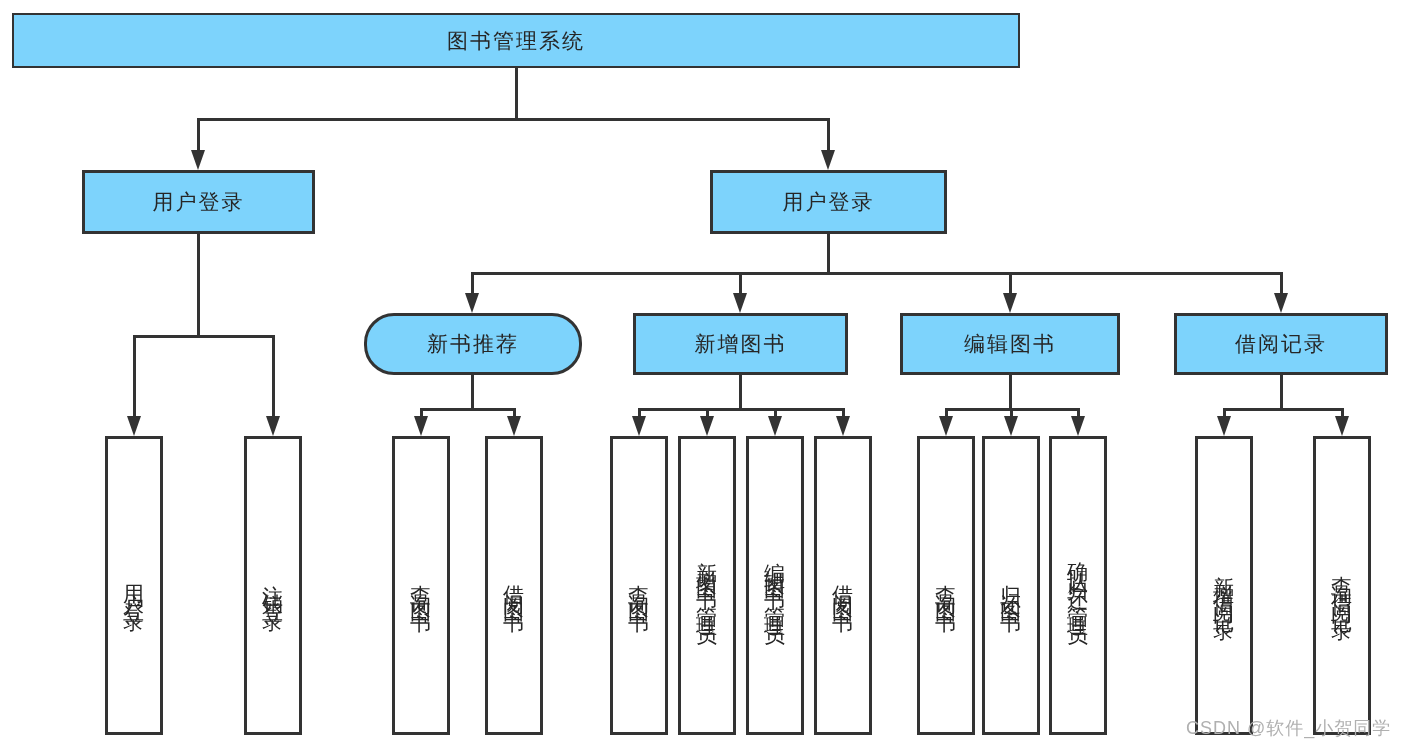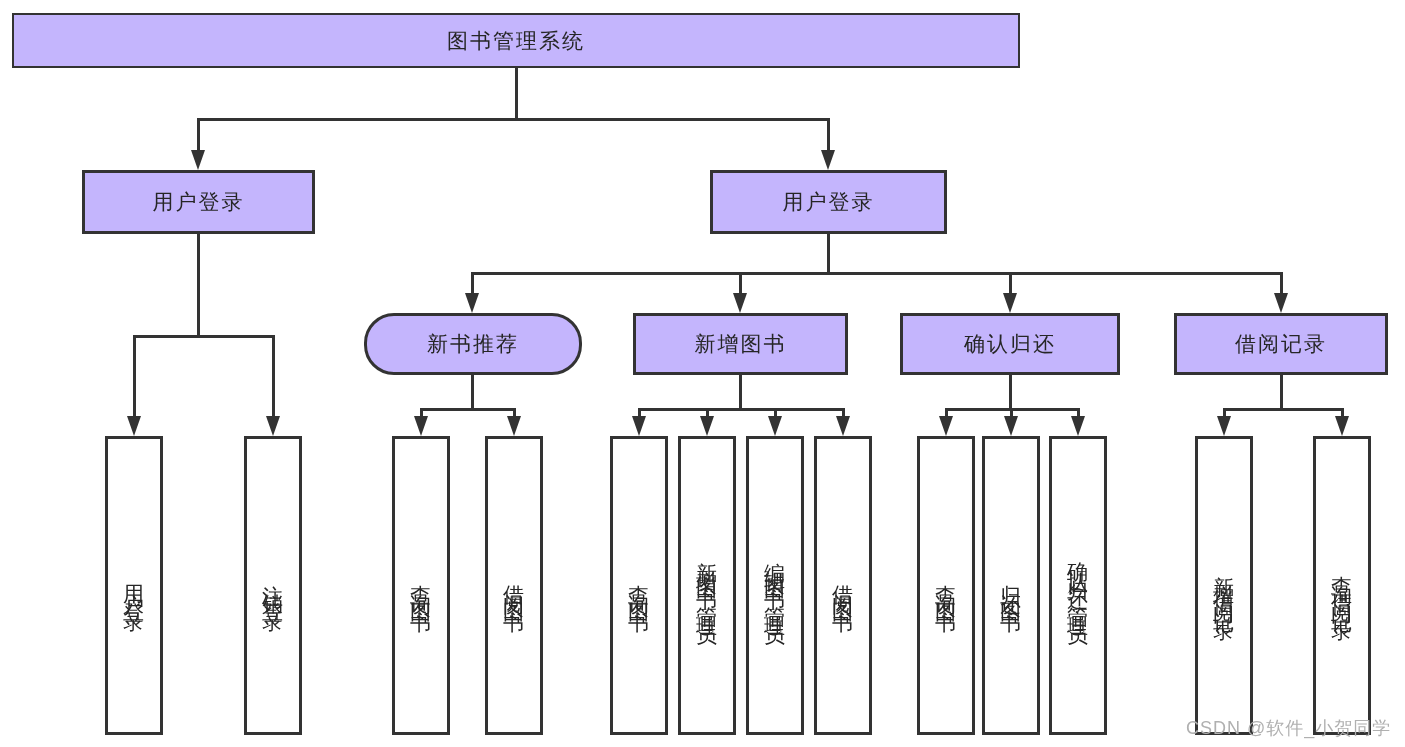--- a/index.html
+++ b/index.html
@@ -1,21 +1,21 @@
 <!DOCTYPE html>
 <html><head>
 <meta charset="utf-8">
 <style>
   html,body{margin:0;padding:0;}
   body{
     width:1405px;height:747px;position:relative;background:#ffffff;
     font-family:"Liberation Sans","DejaVu Sans",sans-serif;overflow:hidden;
   }
   .hbox{
-    position:absolute;box-sizing:border-box;border:3px solid #333333;background:#c4b5fd;
+    position:absolute;box-sizing:border-box;border:3px solid #333333;background:#7dd3fc;
     display:flex;align-items:center;justify-content:center;
     font-size:21px;letter-spacing:2px;color:#262626;
   }
   .root{border-width:2px;}
   .vbox{
     position:absolute;box-sizing:border-box;border:3px solid #333333;background:#ffffff;
     width:58px;height:299px;top:436px;
     display:flex;align-items:center;justify-content:center;
     writing-mode:vertical-rl;text-orientation:mixed;
     font-size:21px;letter-spacing:9px;line-height:1;color:#262626;
@@ -35,21 +35,21 @@
 </head>
 <body>
 
 <div class="hbox root" style="left:12px;top:13px;width:1008px;height:55px;">图书管理系统</div>
 
 <div class="hbox" style="left:82px;top:170px;width:233px;height:64px;">用户登录</div>
 <div class="hbox" style="left:710px;top:170px;width:237px;height:64px;">用户登录</div>
 
 <div class="hbox" style="left:364px;top:313px;width:218px;height:62px;border-radius:30px;">新书推荐</div>
 <div class="hbox" style="left:633px;top:313px;width:215px;height:62px;">新增图书</div>
-<div class="hbox" style="left:900px;top:313px;width:220px;height:62px;">确认归还</div>
+<div class="hbox" style="left:900px;top:313px;width:220px;height:62px;">编辑图书</div>
 <div class="hbox" style="left:1174px;top:313px;width:214px;height:62px;">借阅记录</div>
 
 <div class="vbox" style="left:105px;">用户登录</div>
 <div class="vbox" style="left:244px;">注销登录</div>
 
 <div class="vbox" style="left:392px;">查询图书</div>
 <div class="vbox" style="left:485px;">借阅图书</div>
 
 <div class="vbox" style="left:610px;">查询图书</div>
 <div class="vbox" style="left:678px;">新增图书（管理员）</div>

